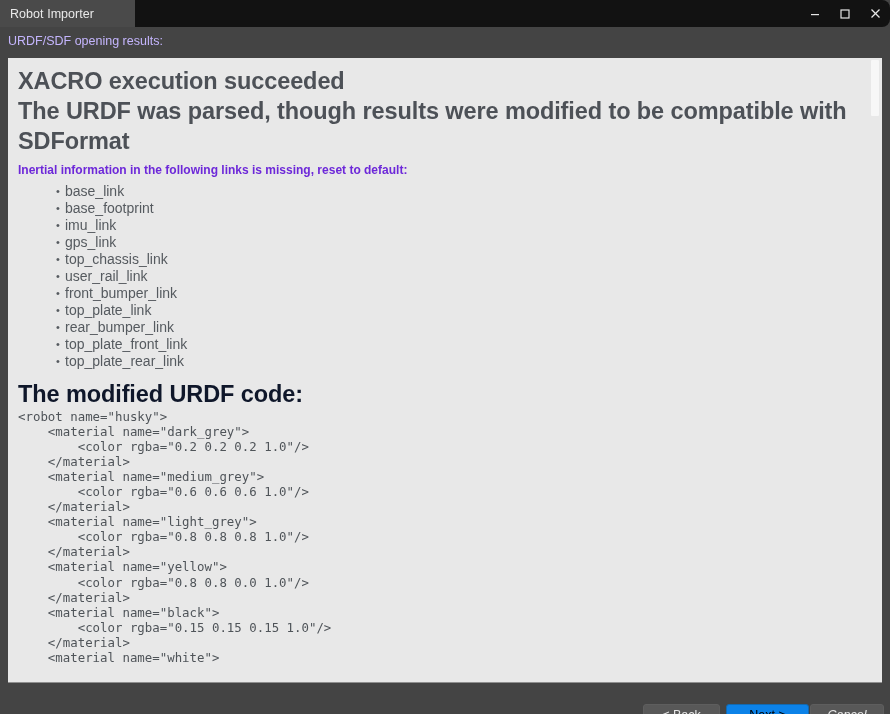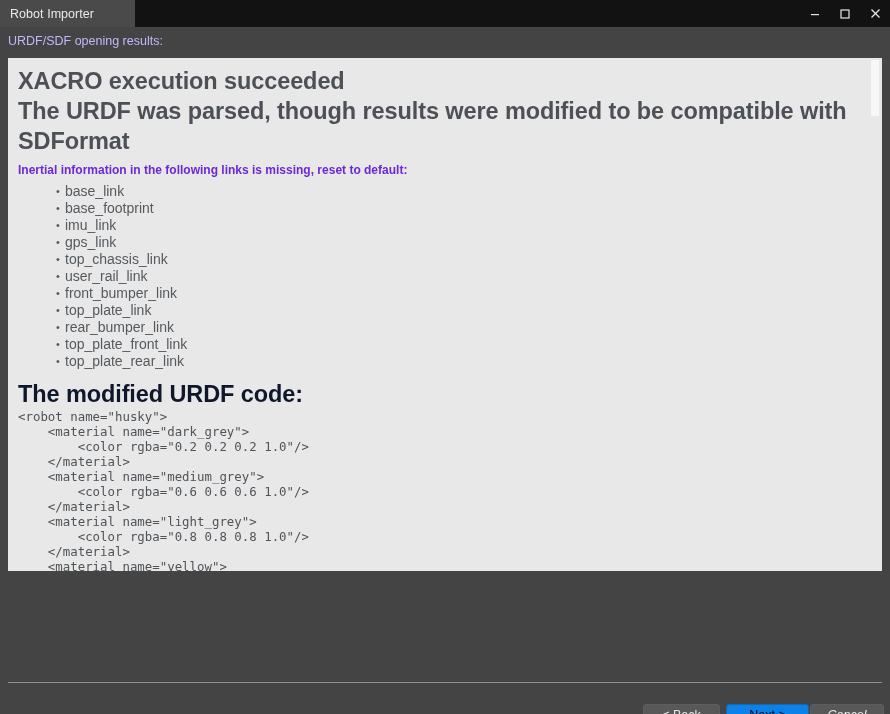--- a/index.html
+++ b/index.html
@@ -22,20 +22,21 @@
     height: 714px;
     background: #444444;
   }
 
   
   #titlebar {
     position: absolute;
     left: 0; top: 0;
     width: 890px; height: 27px;
     background: #121212;
+    border-radius: 8px;
   }
   #tab-robot-importer {
     position: absolute;
     left: 0; top: 0;
     width: 135px; height: 27px;
     background: #4a4a4a;
     display: flex;
     align-items: center;
   }
   #tab-robot-importer .tab-label {
@@ -71,21 +72,21 @@
     position: absolute;
     left: 8px; top: 7px;
     color: #c4b5fd;
     font-size: 12.5px;
   }
 
   
   #content-panel {
     position: absolute;
     left: 8px; top: 58px;
-    width: 874px; height: 513px;
+    width: 874px; height: 624px;
     background: #e8e8e8;
     overflow: hidden;
     box-sizing: border-box;
   }
   #content-inner {
     position: relative;
     padding: 8px 10px 0 10px;
   }
 
   .h-big {

